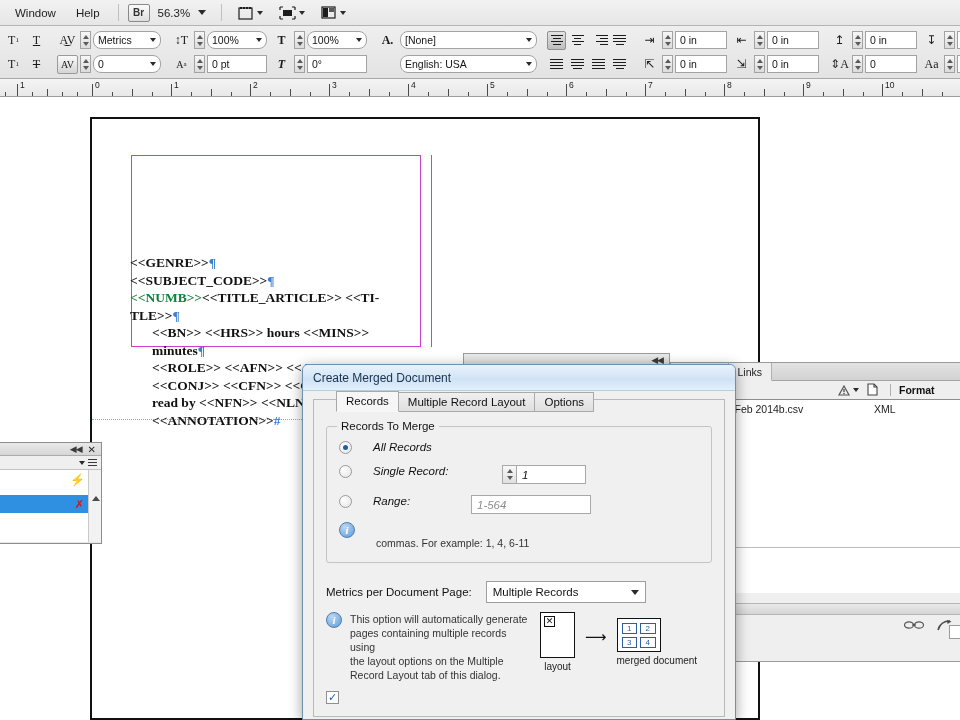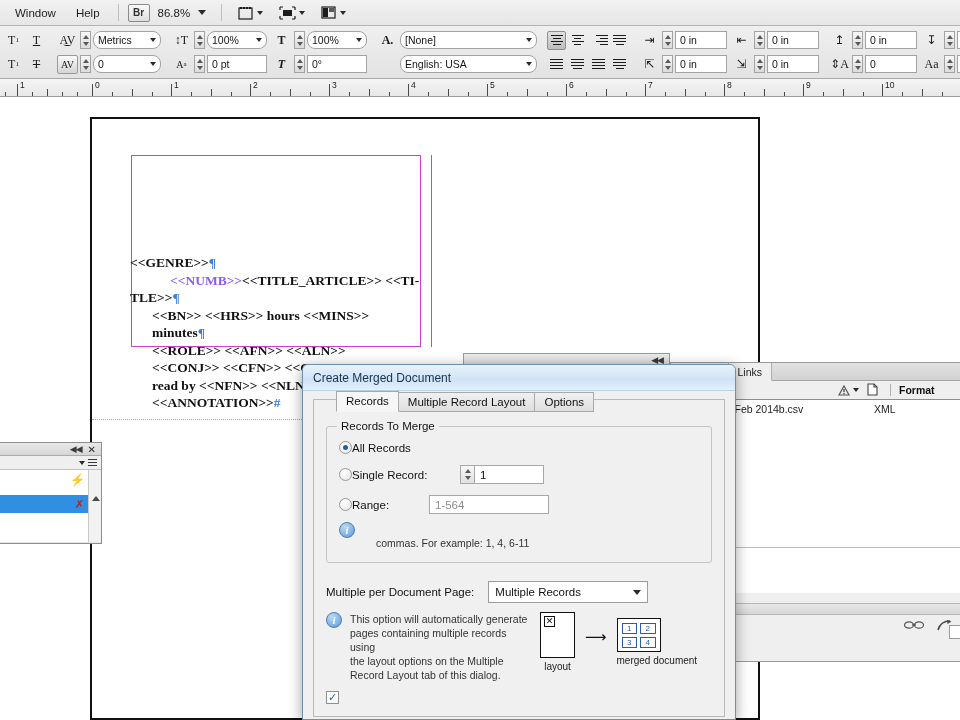--- a/index.html
+++ b/index.html
@@ -104,21 +104,21 @@
   }
   .colguide { position:absolute; left:339px; top:36px; width:1px; height:192px; background:#8f5fd8; }
   .doctext {
     position:absolute; left:130px; top:157px; width:300px;
     font-family: "Liberation Serif", serif;
     font-size: 13.5px; font-weight: bold; color:#111; line-height:17.5px;
   }
   .doctext div { white-space: nowrap; }
   .ind { padding-left: 22px; }
   .pilcrow { color:#3c7fd0; font-weight:bold; }
-  .redtag { color:#8b5cf6;margin-left:40px; }
+  .redtag { color:#15803d; }
   .hashmark { color:#3c7fd0; }
   .guide-dots {
     position:absolute; left:0; top:298px; width:300px; height:1px;
     border-top:1px dotted #8aa8e0;
   }
 
   
   .leftpanel {
     position:absolute; left:-2px; top:345px; width:104px; height:102px;
     background: linear-gradient(to bottom,#f0f0f0,#e6e6e6);
@@ -246,21 +246,21 @@
   .dtab.active { background:#f6f6f6; border-bottom:1px solid #f6f6f6; position:relative; z-index:2; padding-bottom:4px; }
 
   .group {
     border:1px solid #c4c4c4; border-radius:3px; position:relative;
     padding:14px 12px 12px 12px; margin-top:4px;
   }
   .group-legend {
     position:absolute; top:-7px; left:10px; background:#f0f0f0;
     padding:0 4px; font-size:11.5px; color:#111;
   }
-  .radio-row { display:flex; align-items:center; gap:0; margin-bottom:11px; }
+  .radio-row { display:flex; align-items:flex-start; gap:21px; margin-bottom:11px;font-style:italic; }
   .radio {
     width:13px; height:13px; border-radius:50%;
     border:1px solid #9a9a9a; background:radial-gradient(circle at 35% 30%,#ffffff,#e4e4e4);
     display:flex; align-items:center; justify-content:center; flex:none;
   }
   .radio.on::after {
     content:''; width:5px; height:5px; border-radius:50%;
     background:#1f5fa8;
   }
   .rlbl { font-size:11.5px; color:#111; }
@@ -319,21 +319,21 @@
 <body>
 
 <div id="app">
 
   <div class="menubar">
     <div class="menu-item">Window</div>
     <div class="menu-item">Help</div>
     <div class="vsep"></div>
     <div class="br-btn">Br</div>
     <div class="zoom-box">
-      <span class="zoom-val">86.8%</span>
+      <span class="zoom-val">56.3%</span>
       <span class="caret"></span>
     </div>
     <div class="vsep"></div>
     <div class="viewicon">
       <svg width="16" height="14" viewBox="0 0 16 14">
         <rect x="1" y="2" width="13" height="11" fill="none" stroke="#1c1c1c" stroke-width="1.2"></rect>
         <rect x="2" y="1" width="2" height="2" fill="#1c1c1c"></rect>
           <rect x="5" y="1" width="2" height="2" fill="#1c1c1c"></rect>
         <rect x="8" y="1" width="2" height="2" fill="#1c1c1c"></rect>
           <rect x="11" y="1" width="2" height="2" fill="#1c1c1c"></rect>
@@ -691,20 +691,23 @@
       <div class="textframe"></div>
       <div class="colguide"></div>
       <div class="guide-dots" style="left:0;top:300px;width:240px;"></div>
     </div>
 
     <div class="doctext">
       <div>
         <span>&lt;&lt;GENRE&gt;&gt;</span><span class="pilcrow">¶</span>
       </div>
       <div>
+        <span>&lt;&lt;SUBJECT_CODE&gt;&gt;</span><span class="pilcrow">¶</span>
+      </div>
+      <div>
         <span class="redtag">&lt;&lt;NUMB&gt;&gt;</span><span>&lt;&lt;TITLE_ARTICLE&gt;&gt; &lt;&lt;TI-</span>
       </div>
       <div>
         <span>TLE&gt;&gt;</span><span class="pilcrow">¶</span>
       </div>
       <div class="ind">
         <span>&lt;&lt;BN&gt;&gt; &lt;&lt;HRS&gt;&gt; hours &lt;&lt;MINS&gt;&gt;</span>
       </div>
       <div class="ind">
         <span>minutes</span><span class="pilcrow">¶</span>
@@ -892,21 +895,21 @@
           <div class="rowflex" style="align-items:flex-start;gap:7px;">
             <span class="infoicon">i</span>
             <span class="hint">
               <br>
               <span style="padding-left:14px;display:inline-block;">commas. For example: 1, 4, 6-11</span>
             </span>
           </div>
         </div>
 
         <div class="rowflex" style="margin-top:18px;gap:14px;">
-          <span class="rlbl">Multiple per Document Page:</span>
+          <span class="rlbl">Metrics per Document Page:</span>
           <span class="select">
             <span>Multiple Records</span>
             <span class="caret"></span>
           </span>
         </div>
 
         <div class="rowflex" style="margin-top:9px;gap:8px;align-items:flex-start;">
           <span class="infoicon">i</span>
           <span class="hint" style="width:178px;">
             <span>This option will automatically generate</span><br>

